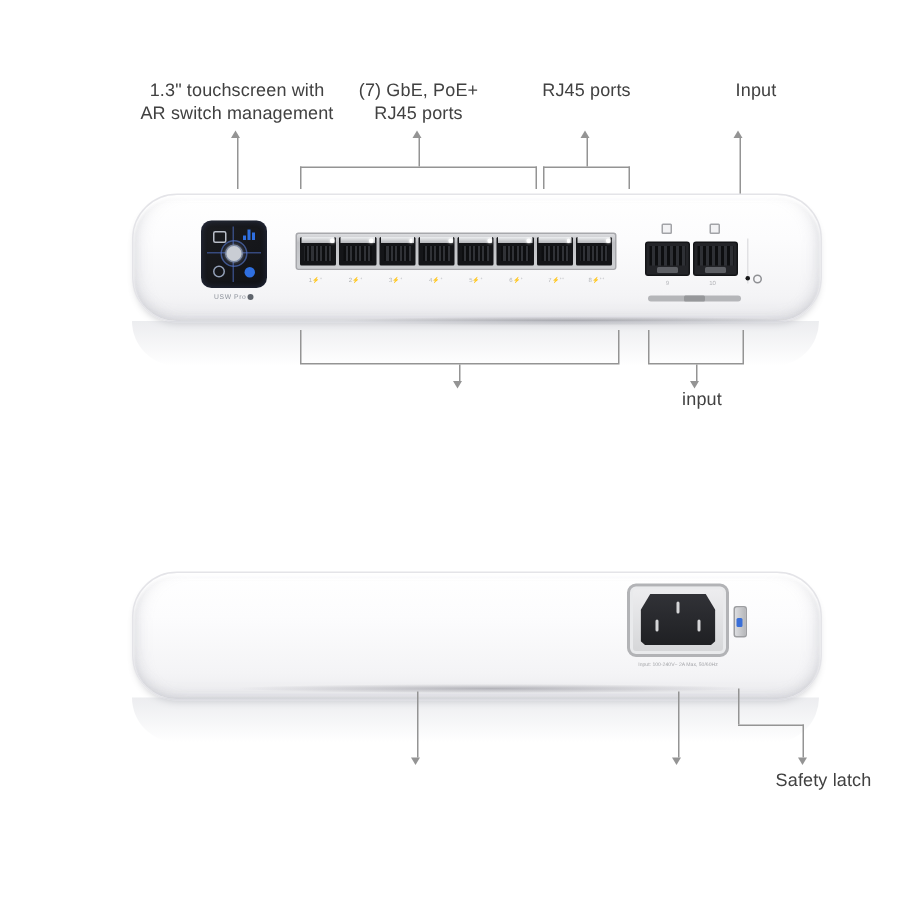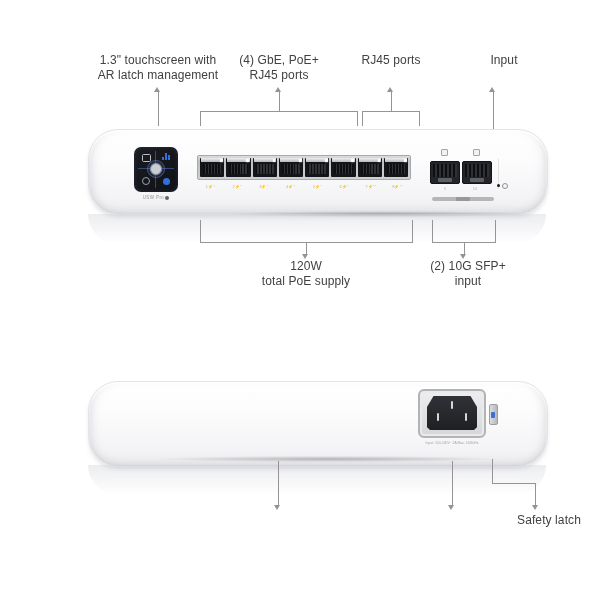--- a/index.html
+++ b/index.html
@@ -109,24 +109,24 @@
             background:linear-gradient(90deg,#dcdde0,#b6b7ba);border:1px solid #9d9ea1;border-radius:2px;}
   #safety-latch .latch-dot{position:absolute;left:1px;top:7px;width:4px;height:6px;background:#3a6fd8;border-radius:1px;}
 </style>
 </head>
 <body>
 
 <div id="canvas">
 
   <div class="callout-label" style="left:58px;top:53px;width:200px;">
     <span>1.3" touchscreen with</span>
-    <span>AR latch management</span>
+    <span>AR switch management</span>
   </div>
   <div class="callout-label" style="left:199px;top:53px;width:160px;">
-    <span>(4) GbE, PoE+</span>
+    <span>(7) GbE, PoE+</span>
     <span>RJ45 ports</span>
   </div>
   <div class="callout-label" style="left:311px;top:53px;width:160px;">
     <span>RJ45 ports</span>
   </div>
   <div class="callout-label" style="left:454px;top:53px;width:100px;">
     <span>Input</span>
   </div>
 
   <div class="arrow-up" style="left:154px;top:87px;"></div>
@@ -215,32 +215,27 @@
   <div id="label-strip"></div>
 
   <div class="ground-shadow" style="left:230px;top:211px;width:300px;"></div>
   <div class="reflection" style="top:214px;"></div>
 
   <div class="cline" style="left:200px;top:220px;width:1px;height:22px;"></div>
   <div class="cline" style="left:412px;top:220px;width:1px;height:22px;"></div>
   <div class="cline" style="left:200px;top:242px;width:213px;height:1px;"></div>
   <div class="cline" style="left:305.5px;top:243px;width:1px;height:11px;"></div>
   <div class="arrow-down" style="left:302px;top:254px;"></div>
-  <div class="callout-label" style="left:226px;top:259px;width:160px;">
-    <span>120W</span>
-    <span>total PoE supply</span>
-  </div>
 
   <div class="cline" style="left:432px;top:220px;width:1px;height:22px;"></div>
   <div class="cline" style="left:495px;top:220px;width:1px;height:22px;"></div>
   <div class="cline" style="left:432px;top:242px;width:64px;height:1px;"></div>
   <div class="cline" style="left:463.5px;top:243px;width:1px;height:11px;"></div>
   <div class="arrow-down" style="left:460px;top:254px;"></div>
   <div class="callout-label" style="left:388px;top:259px;width:160px;">
-    <span>(2) 10G SFP+</span>
     <span>input</span>
   </div>
 
   <div class="device" id="device-back"></div>
 
   <div id="inlet-bezel">
     <div id="inlet-socket"></div>
     <div class="pin" id="pin-top"></div>
     <div class="pin" id="pin-left"></div>
     <div class="pin" id="pin-right"></div>

